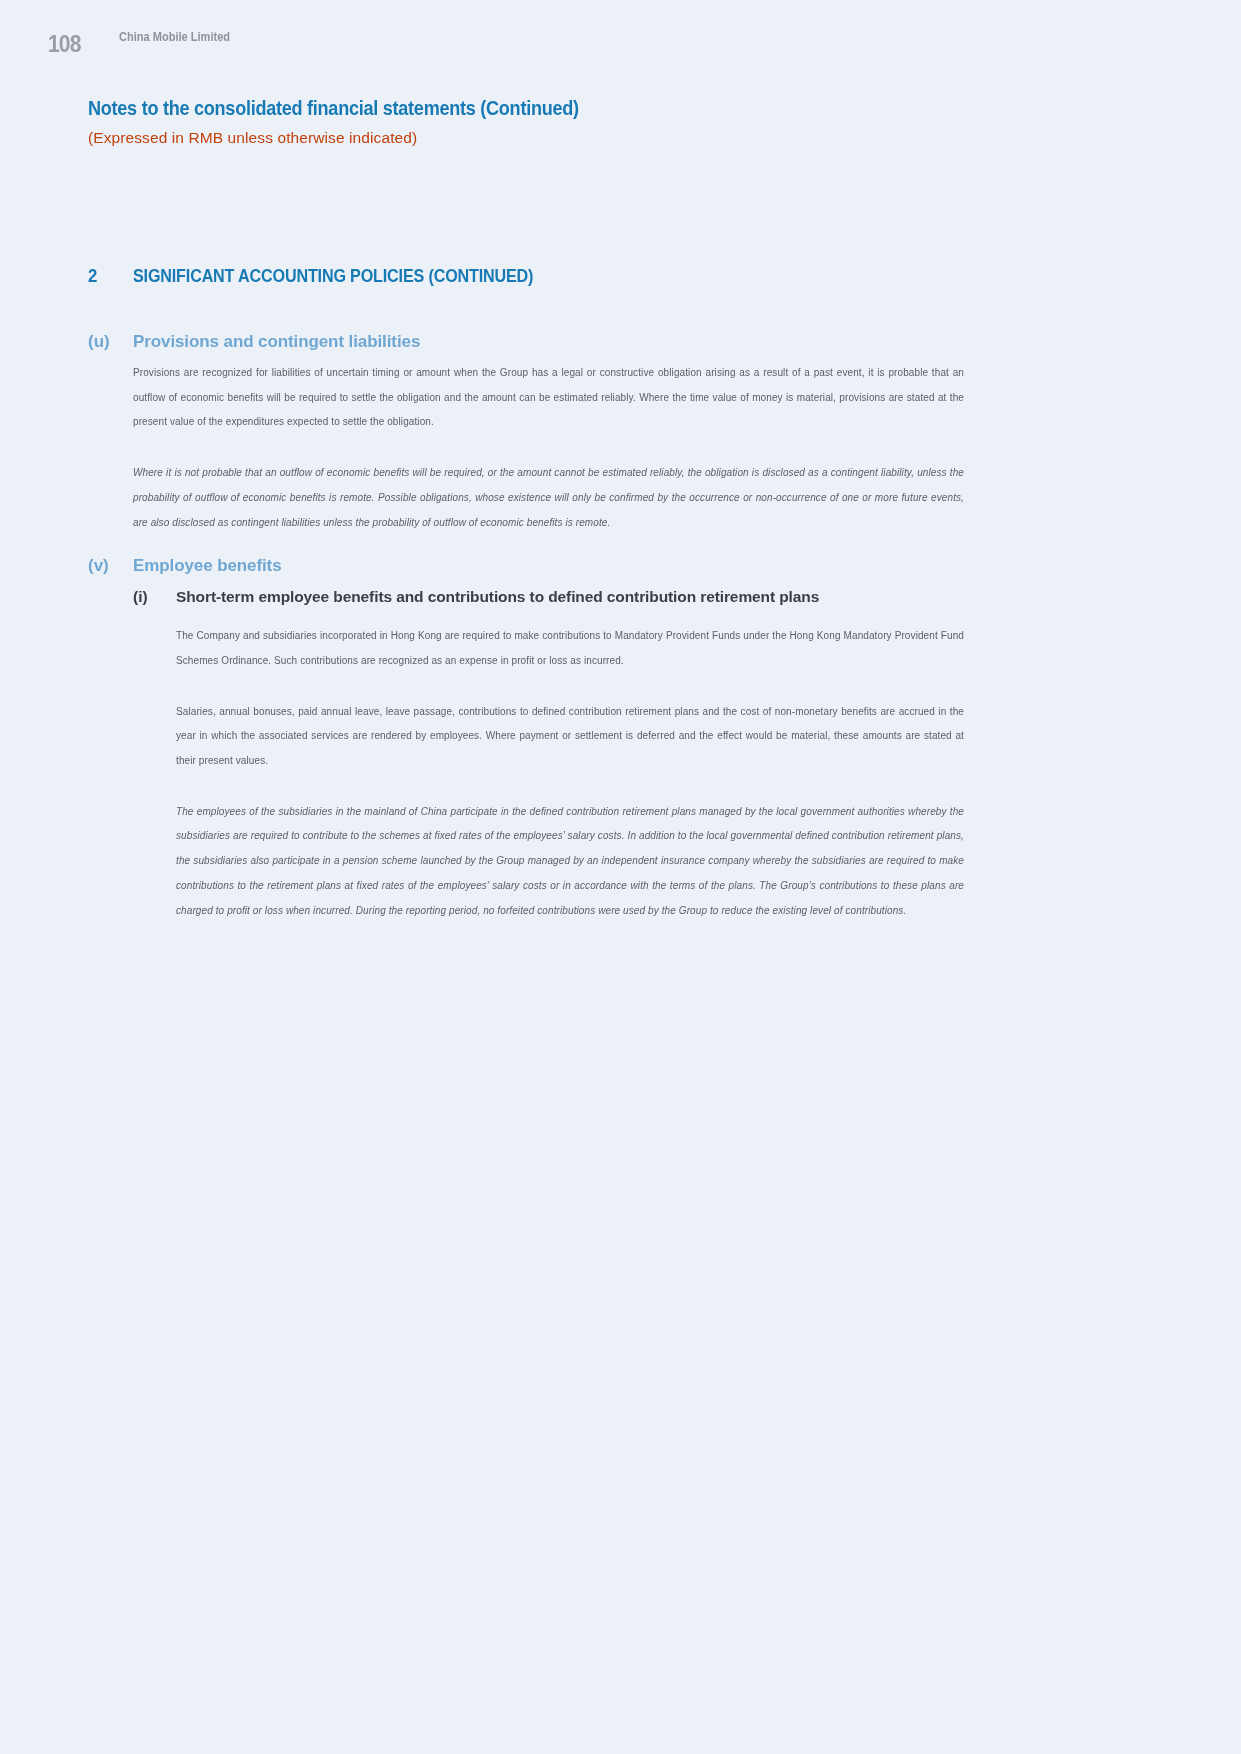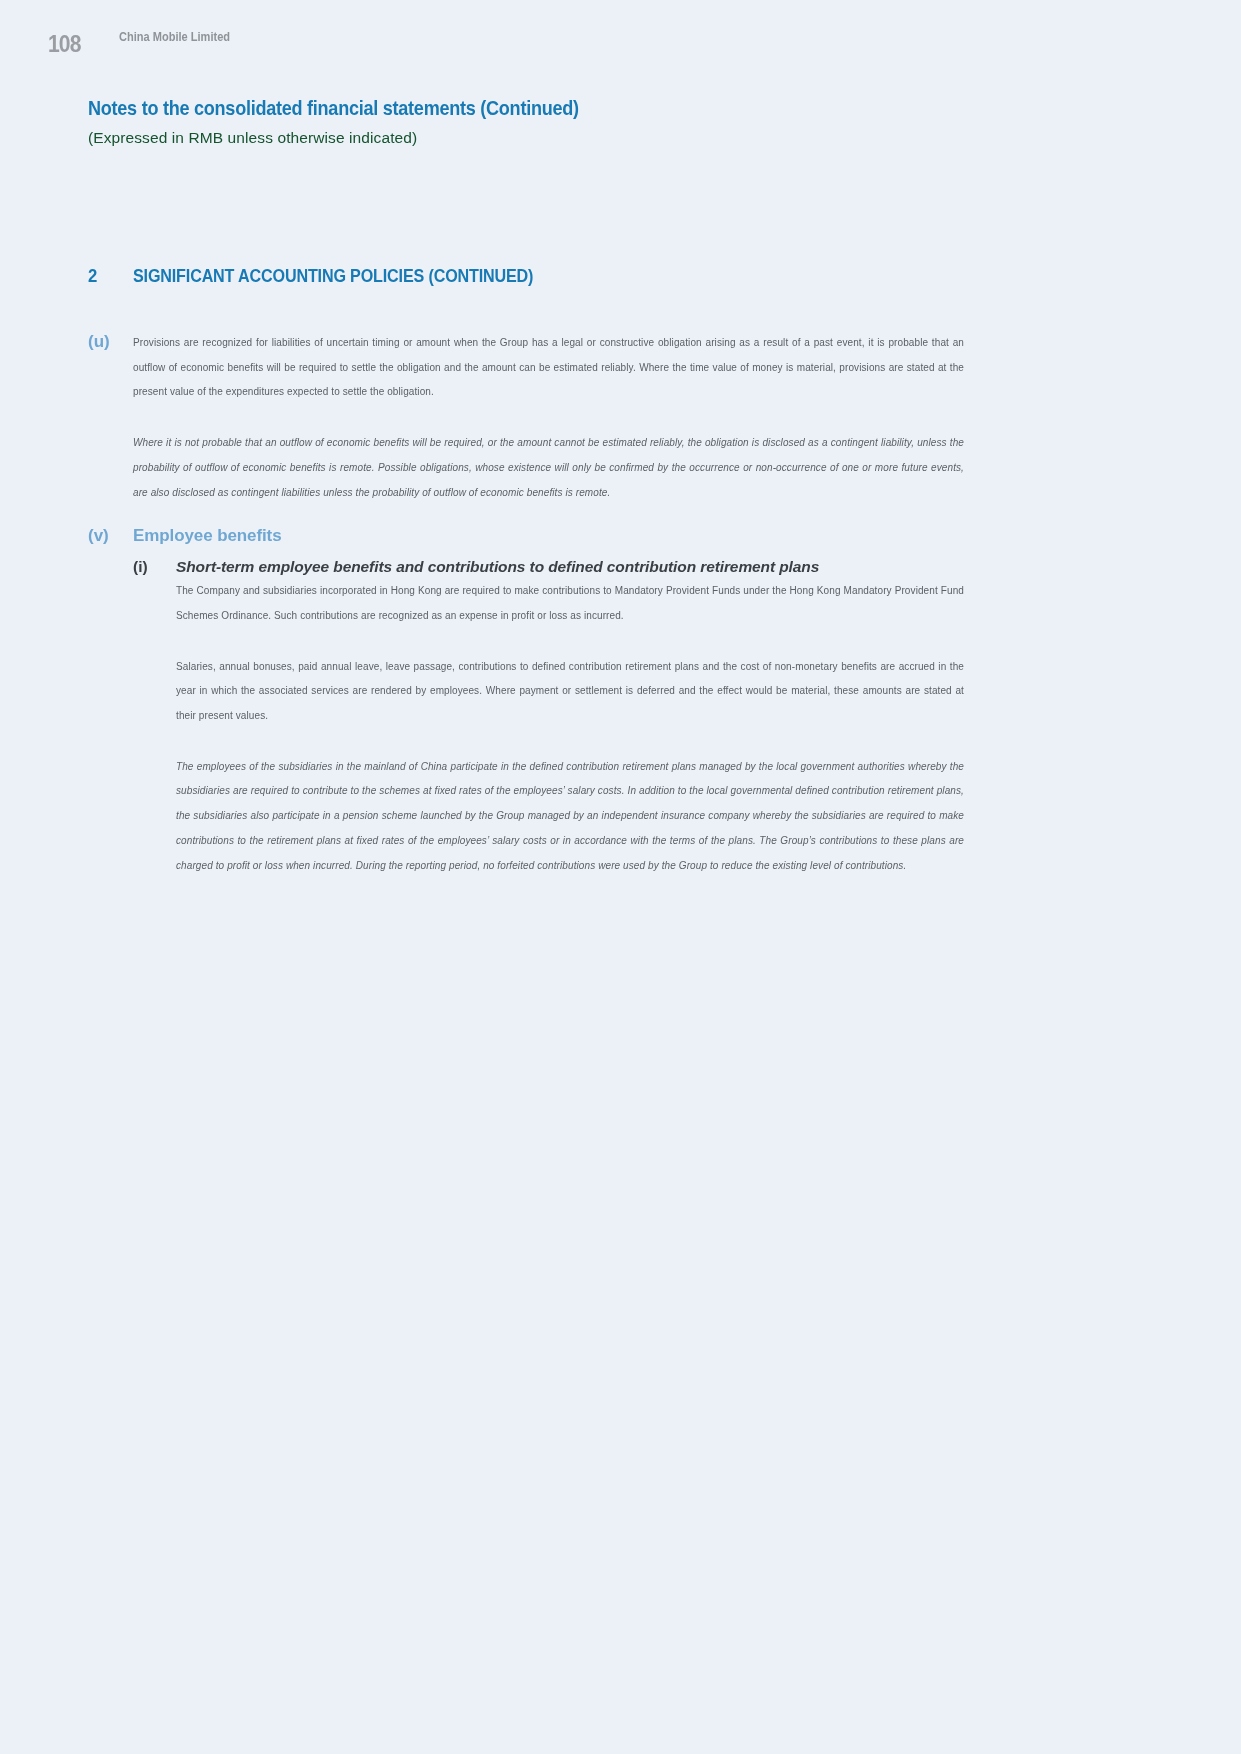--- a/index.html
+++ b/index.html
@@ -54,21 +54,21 @@
     color: #187ab4;
     letter-spacing: -0.3px;
     display: inline-block;
     transform: scaleX(0.86);
     transform-origin: 0 50%;
     white-space: nowrap;
   }
   .doc-subtitle {
     margin-top: 9px;
     font-size: 15.5px;
-    color: #14532d;
+    color: #c2410c;
     letter-spacing: 0.1px;
   }
 
   
   .main-section {
     position: absolute;
     top: 264px;
     left: 88px;
     width: 876px;
   }
@@ -136,23 +136,22 @@
     font-weight: 700;
     color: #3a3f44;
     line-height: 24px;
   }
   .item-content { flex: 1; min-width: 0; }
   .item-title {
     font-size: 15.5px;
     font-weight: 700;
     color: #3a3f44;
     line-height: 24px;
-    margin-bottom: 0;
+    margin-bottom: 15px;
     letter-spacing: -0.1px;
-    font-style: italic;
   }
 </style>
 </head>
 <body>
 
 <div class="page">
 
   <div class="page-header">
     <span class="page-num">108</span>
     <span class="company-name">China Mobile Limited</span>
@@ -166,20 +165,21 @@
   <div class="main-section">
 
     <div class="section-heading">
       <span class="sec-num">2</span>
       <span class="sec-title">SIGNIFICANT ACCOUNTING POLICIES (CONTINUED)</span>
     </div>
 
     <div class="subsection">
       <span class="sub-label">(u)</span>
       <div class="sub-content">
+        <div class="sub-title">Provisions and contingent liabilities</div>
         <div class="body-text">
           <p>Provisions are recognized for liabilities of uncertain timing or amount when the Group has a legal or constructive obligation arising as a result of a past event, it is probable that an outflow of economic benefits will be required to settle the obligation and the amount can be estimated reliably. Where the time value of money is material, provisions are stated at the present value of the expenditures expected to settle the obligation.</p>
           <p>Where it is not probable that an outflow of economic benefits will be required, or the amount cannot be estimated reliably, the obligation is disclosed as a contingent liability, unless the probability of outflow of economic benefits is remote. Possible obligations, whose existence will only be confirmed by the occurrence or non-occurrence of one or more future events, are also disclosed as contingent liabilities unless the probability of outflow of economic benefits is remote.</p>
         </div>
       </div>
     </div>
 
     <div class="subsection">
       <span class="sub-label">(v)</span>
       <div class="sub-content">

